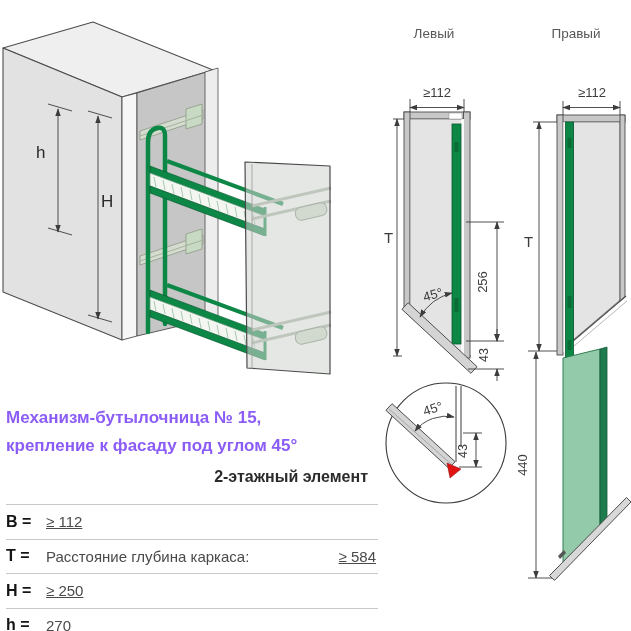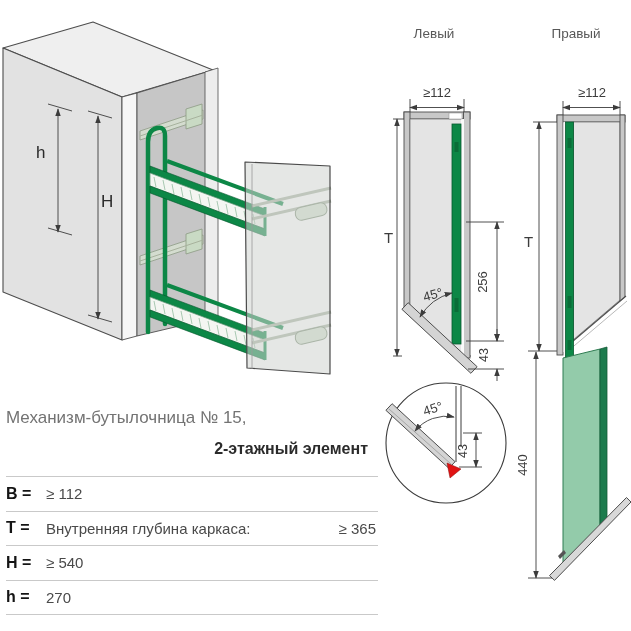--- a/index.html
+++ b/index.html
@@ -6,28 +6,28 @@
   .stage{position:relative;width:631px;height:631px;background:#ffffff;overflow:hidden;
          font-family:"Liberation Sans","DejaVu Sans",sans-serif;}
   .stage svg{position:absolute;left:0;top:0;}
   svg text{font-family:"Liberation Sans","DejaVu Sans",sans-serif;fill:#3c3c3c;}
   .viewlab{font-size:13.5px;fill:#585858;}
   .dim{font-size:13px;}
   .dimsm{font-size:12.5px;}
   .tlab{font-size:15px;}
   .isolab{font-size:17px;fill:#2a2a2a;}
   .info{position:absolute;left:6px;top:404px;width:372px;color:#2b2b2b;}
-  .title{font-size:17px;font-weight:normal;line-height:28px;color:#737373;}
+  .title{font-size:17px;font-weight:bold;line-height:28px;color:#8b5cf6;}
   .subtitle{text-align:right;font-weight:bold;font-size:16px;margin:8px 10px 18px 0;color:#2b2b2b;}
   .spec-table{border-top:1px solid #c9c9c9;}
   .row{display:flex;align-items:center;height:33.5px;border-bottom:1px solid #c9c9c9;
        font-size:15px;color:#4a4a4a;}
   .key{width:40px;font-weight:bold;color:#141414;font-size:16px;flex:0 0 40px;}
   .desc{flex:1;}
-  .val{text-align:right;padding-right:2px;white-space:nowrap;}
+  .val{text-align:right;padding-right:2px;white-space:nowrap;text-decoration:underline;}
 </style>
 </head>
 <body>
 
 <div class="stage">
 <svg width="631" height="631" viewBox="0 0 631 631">
   <defs>
     <marker id="arw" viewBox="0 0 10 10" refX="9" refY="5" markerWidth="9" markerHeight="9" orient="auto-start-reverse">
           <path d="M0,1.5 L10,5 L0,8.5 Z" fill="#3c3c3c"></path>
         </marker>
@@ -177,34 +177,35 @@
     <g stroke="#3c3c3c" stroke-width="0.9" fill="none">
       <path d="M463,433 L482,433 M459,467 L482,467"></path>
       <line x1="476" y1="433" x2="476" y2="467" marker-start="url(#arw)" marker-end="url(#arw)"></line>
     </g>
     <text x="467" y="451" class="dimsm" text-anchor="middle" transform="rotate(-90 467 451)">43</text>
   </g>
 </svg>
 
 <div class="info">
   <div class="title">Механизм-бутылочница № 15,</div>
+  <div class="title">крепление к фасаду под углом 45°</div>
   <div class="subtitle">2-этажный элемент</div>
   <div class="spec-table">
     <div class="row">
       <span class="key">B =</span>
       <span class="val">≥ 112</span>
     </div>
     <div class="row">
       <span class="key">T =</span>
-      <span class="desc">Внутренняя глубина каркаса:</span>
-      <span class="val">≥ 365</span>
+      <span class="desc">Расстояние глубина каркаса:</span>
+      <span class="val">≥ 584</span>
     </div>
     <div class="row">
       <span class="key">H =</span>
-      <span class="val">≥ 540</span>
+      <span class="val">≥ 250</span>
     </div>
     <div class="row">
       <span class="key">h =</span>
       <span class="val">270</span>
     </div>
   </div>
 </div>
 </div>
 
 </body></html>

